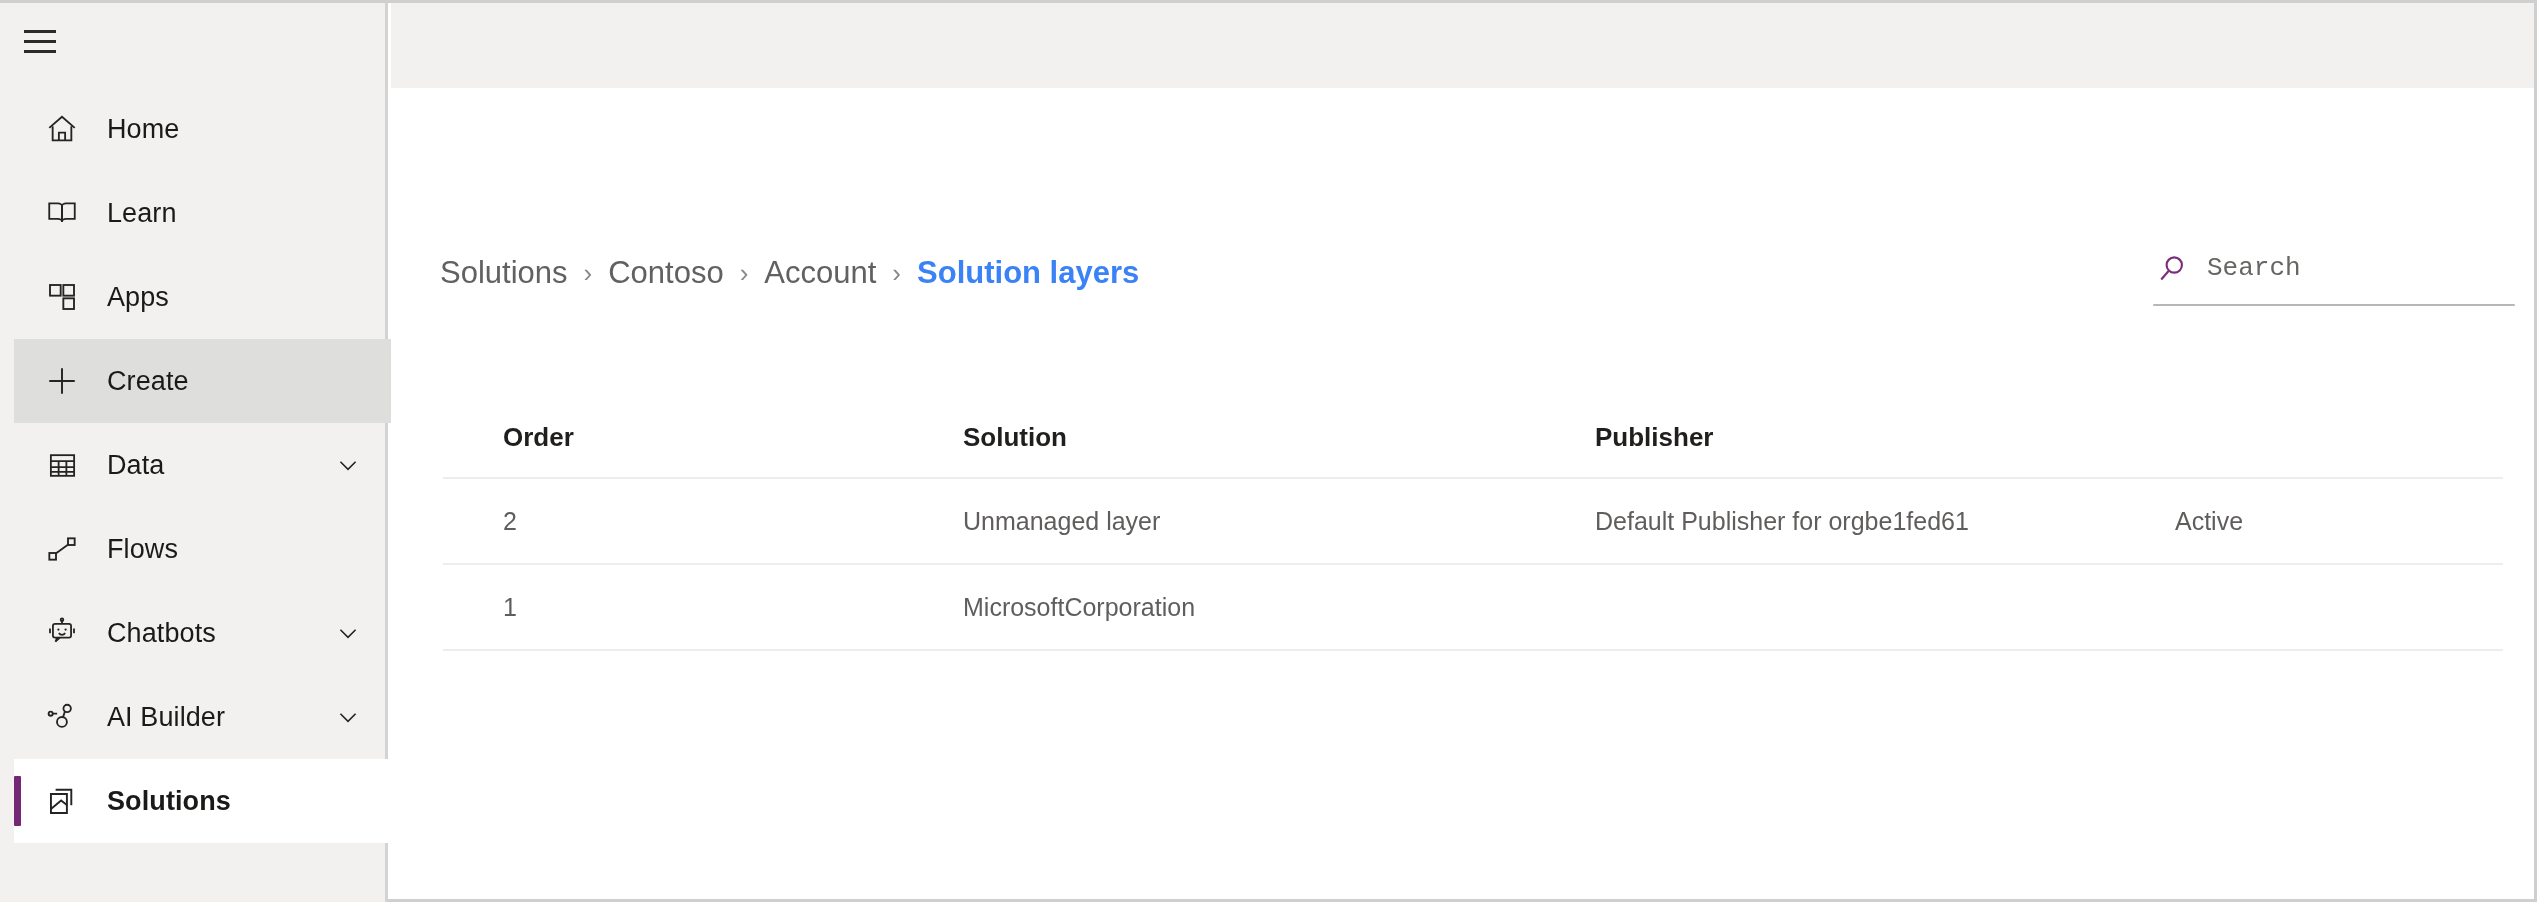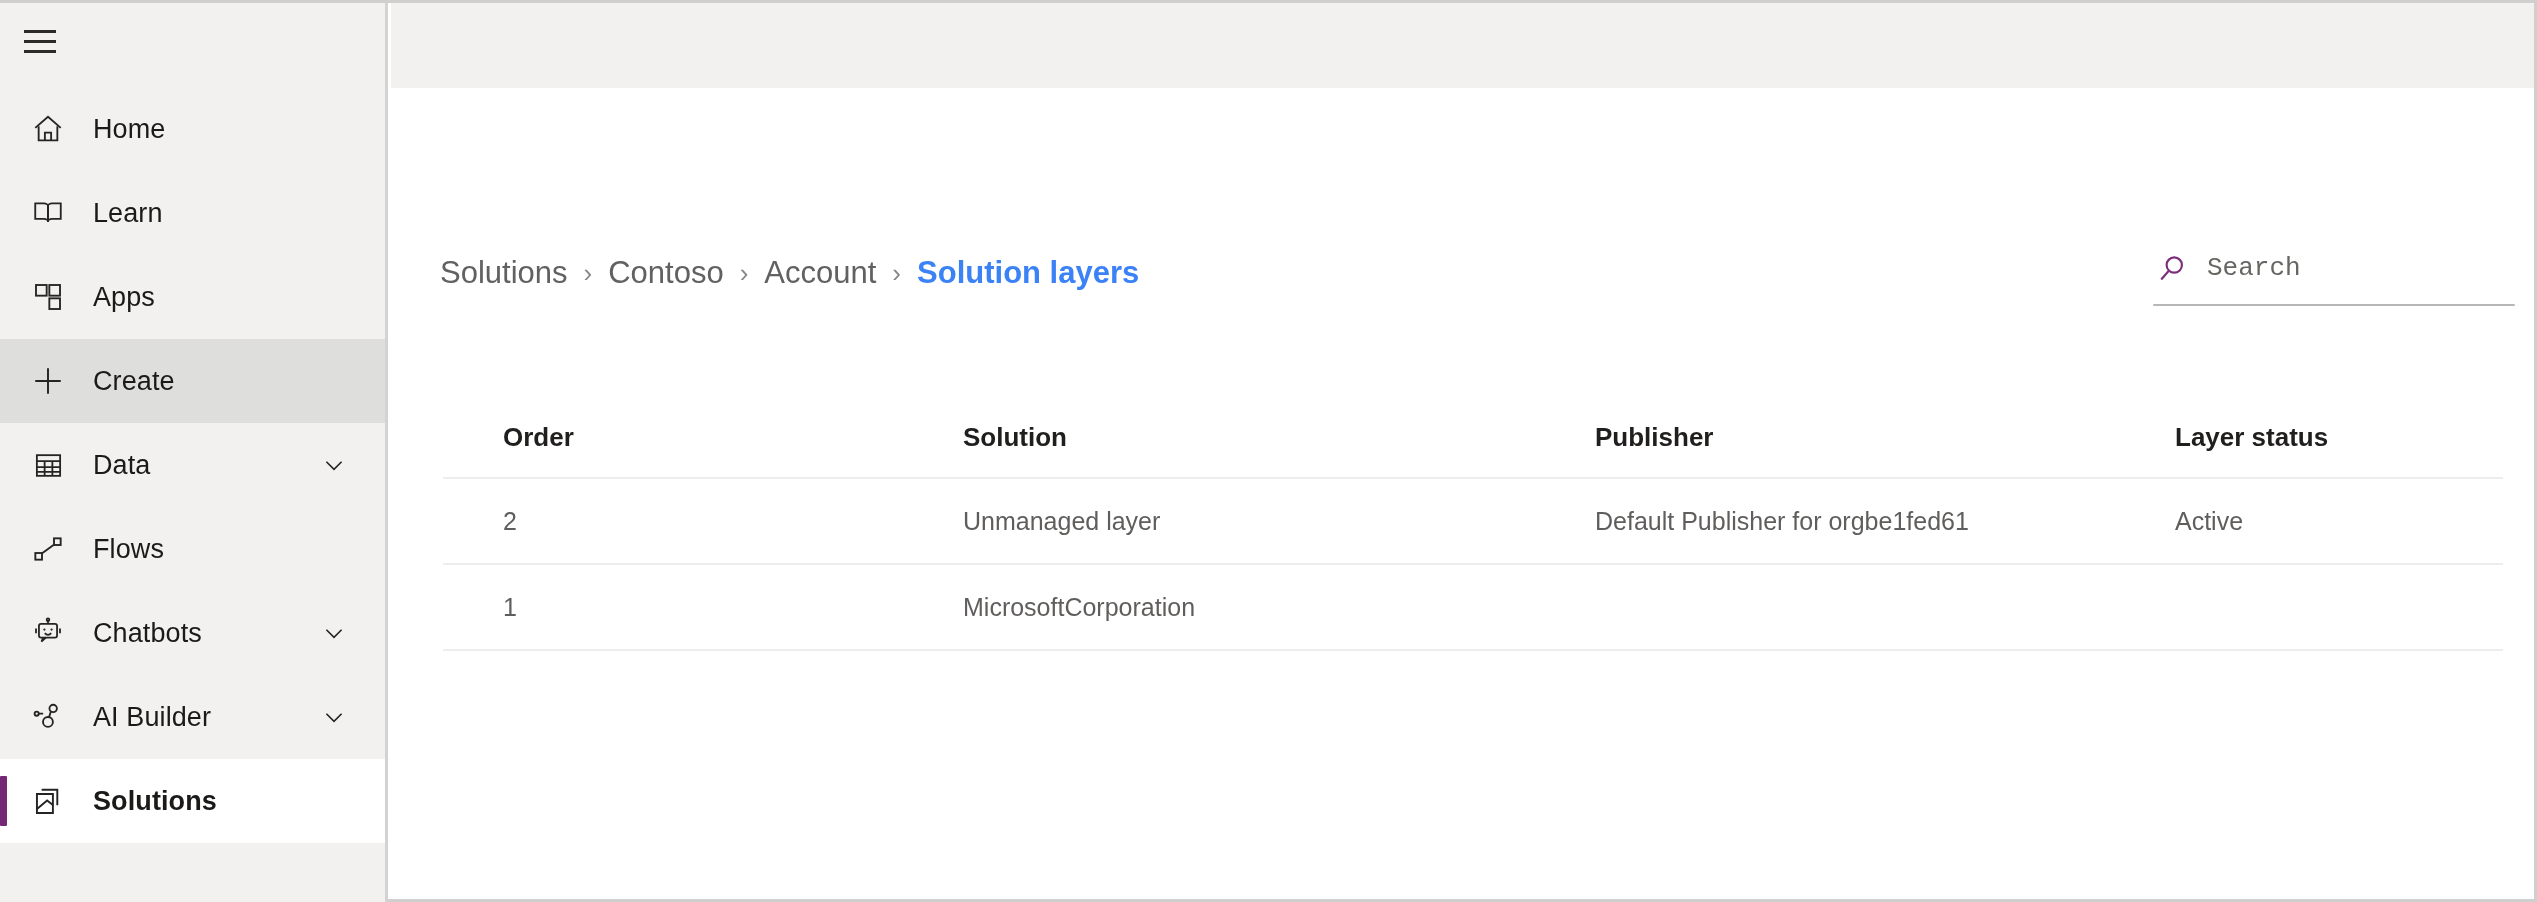--- a/index.html
+++ b/index.html
@@ -42,21 +42,21 @@
     display: block;
     width: 32px;
     height: 3px;
     background: #2b2b2b;
     margin-bottom: 7px;
   }
   #hamburger span:last-child { margin-bottom: 0; }
 
   .nav {
     position: absolute;
-    left: 0;
+    left: 14px;
     top: 84px;
     width: 385px;
   }
 
   .nav-item {
     position: relative;
     display: flex;
     align-items: center;
     height: 84px;
     width: 385px;
@@ -406,21 +406,20 @@
         </div>
 
       </div>
 
       <div id="table">
 
         <div class="trow head">
           <div class="cell c0">Order</div>
           <div class="cell c1">Solution</div>
           <div class="cell c2">Publisher</div>
-          <div class="cell c3">Layer status</div>
         </div>
 
         <div class="trow body">
           <div class="cell c0">2</div>
           <div class="cell c1">Unmanaged layer</div>
           <div class="cell c2">Default Publisher for orgbe1fed61</div>
           <div class="cell c3">Active</div>
         </div>
 
         <div class="trow body">

